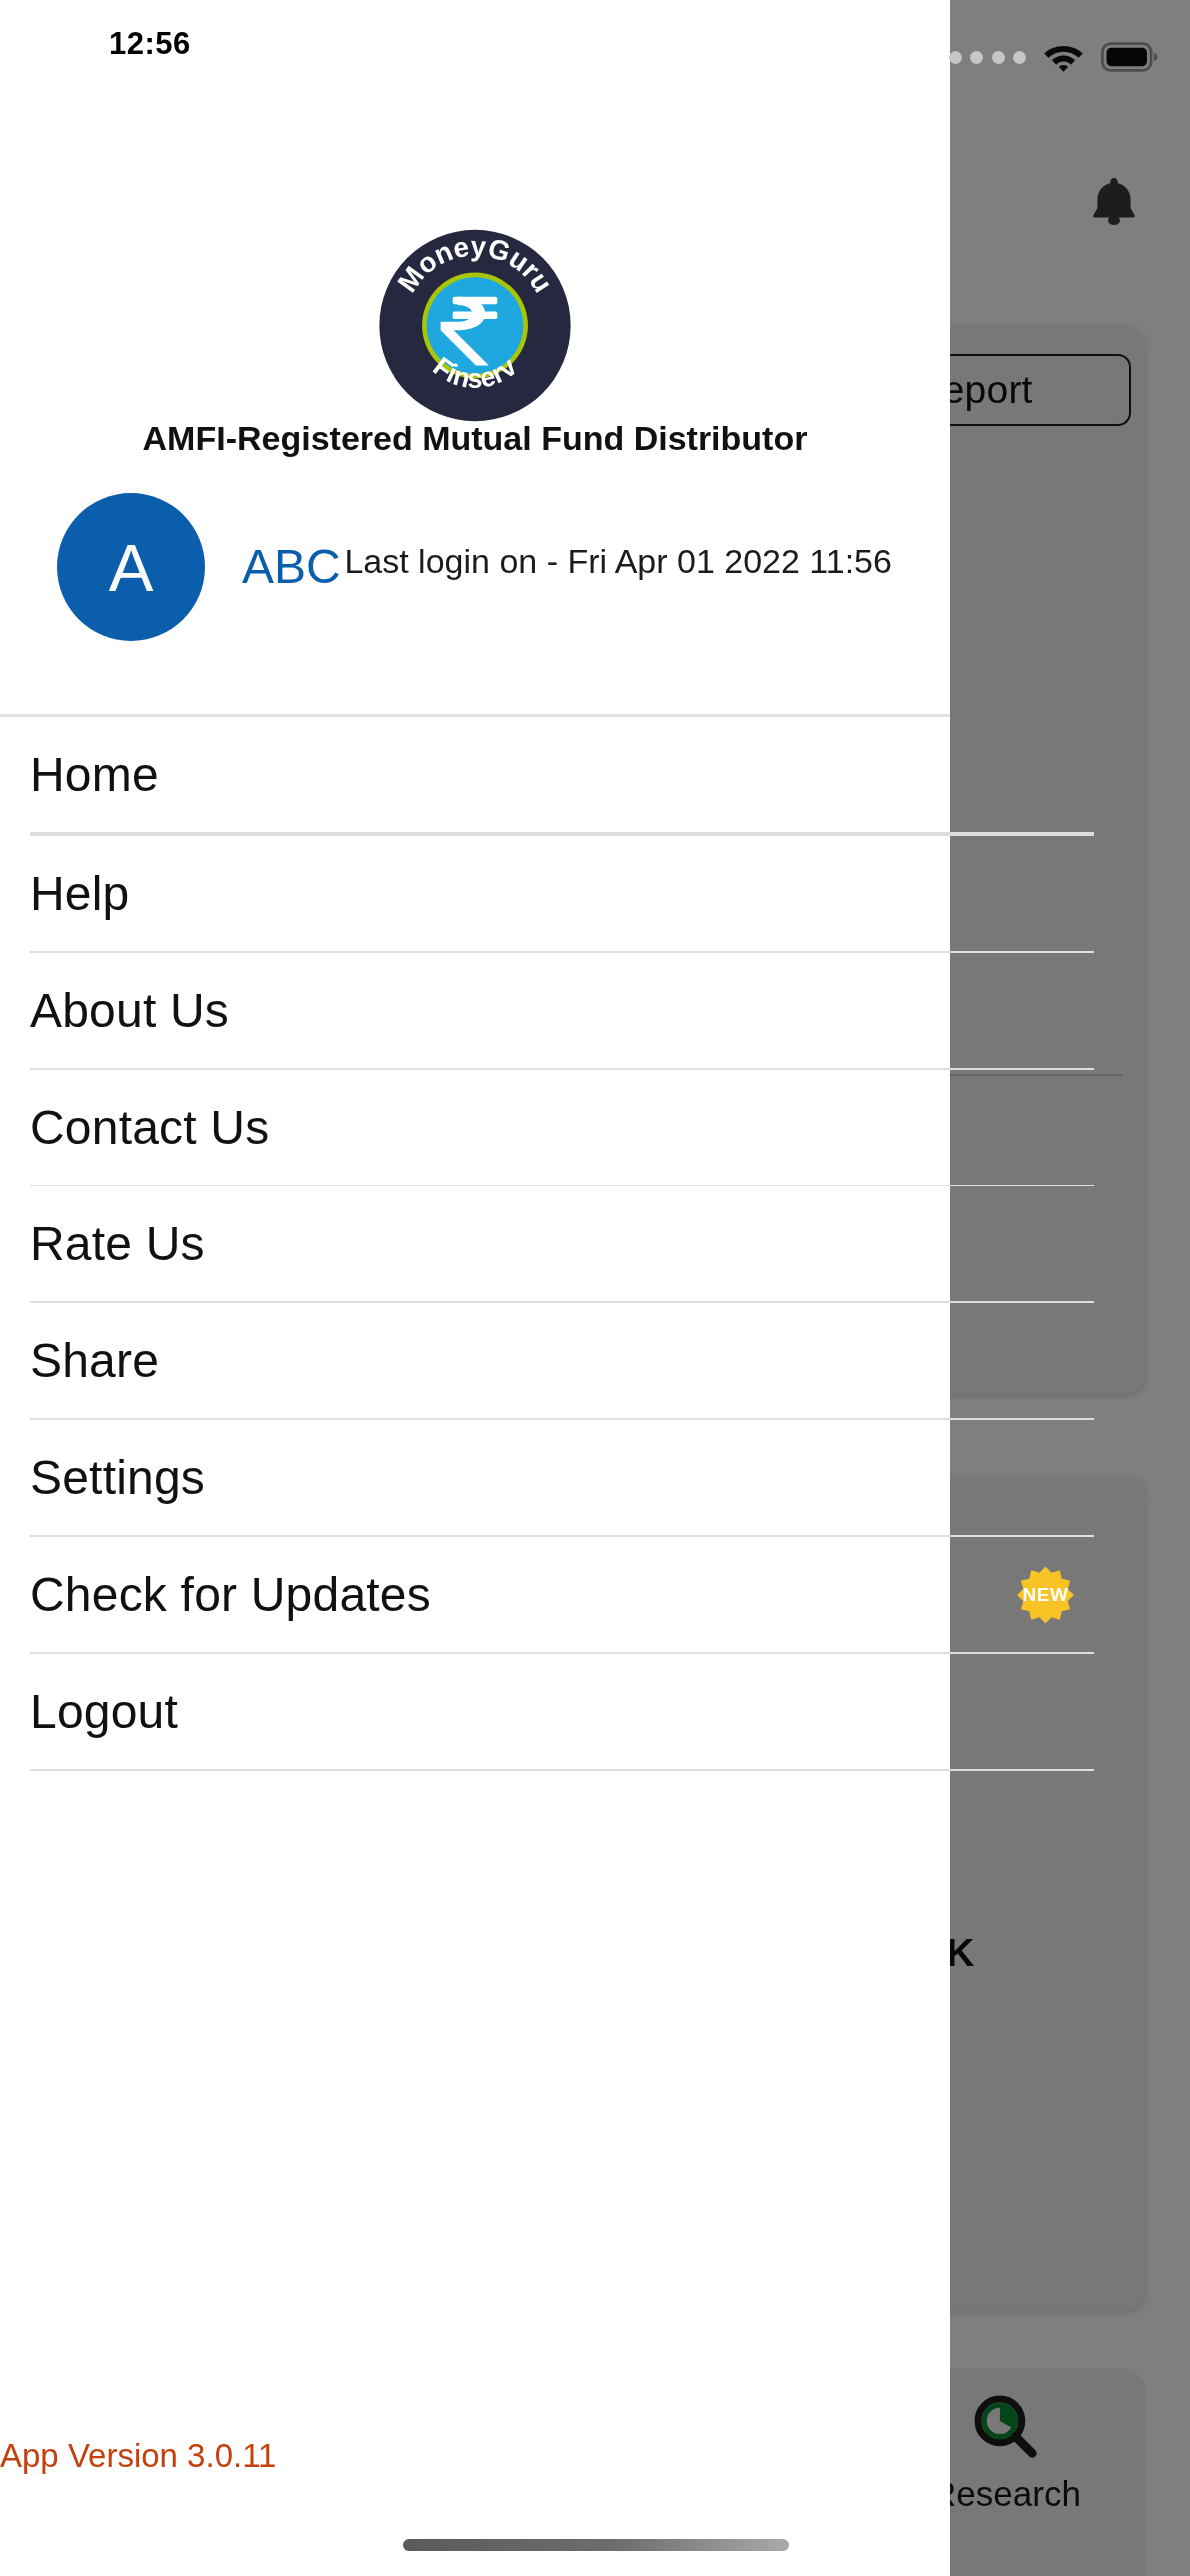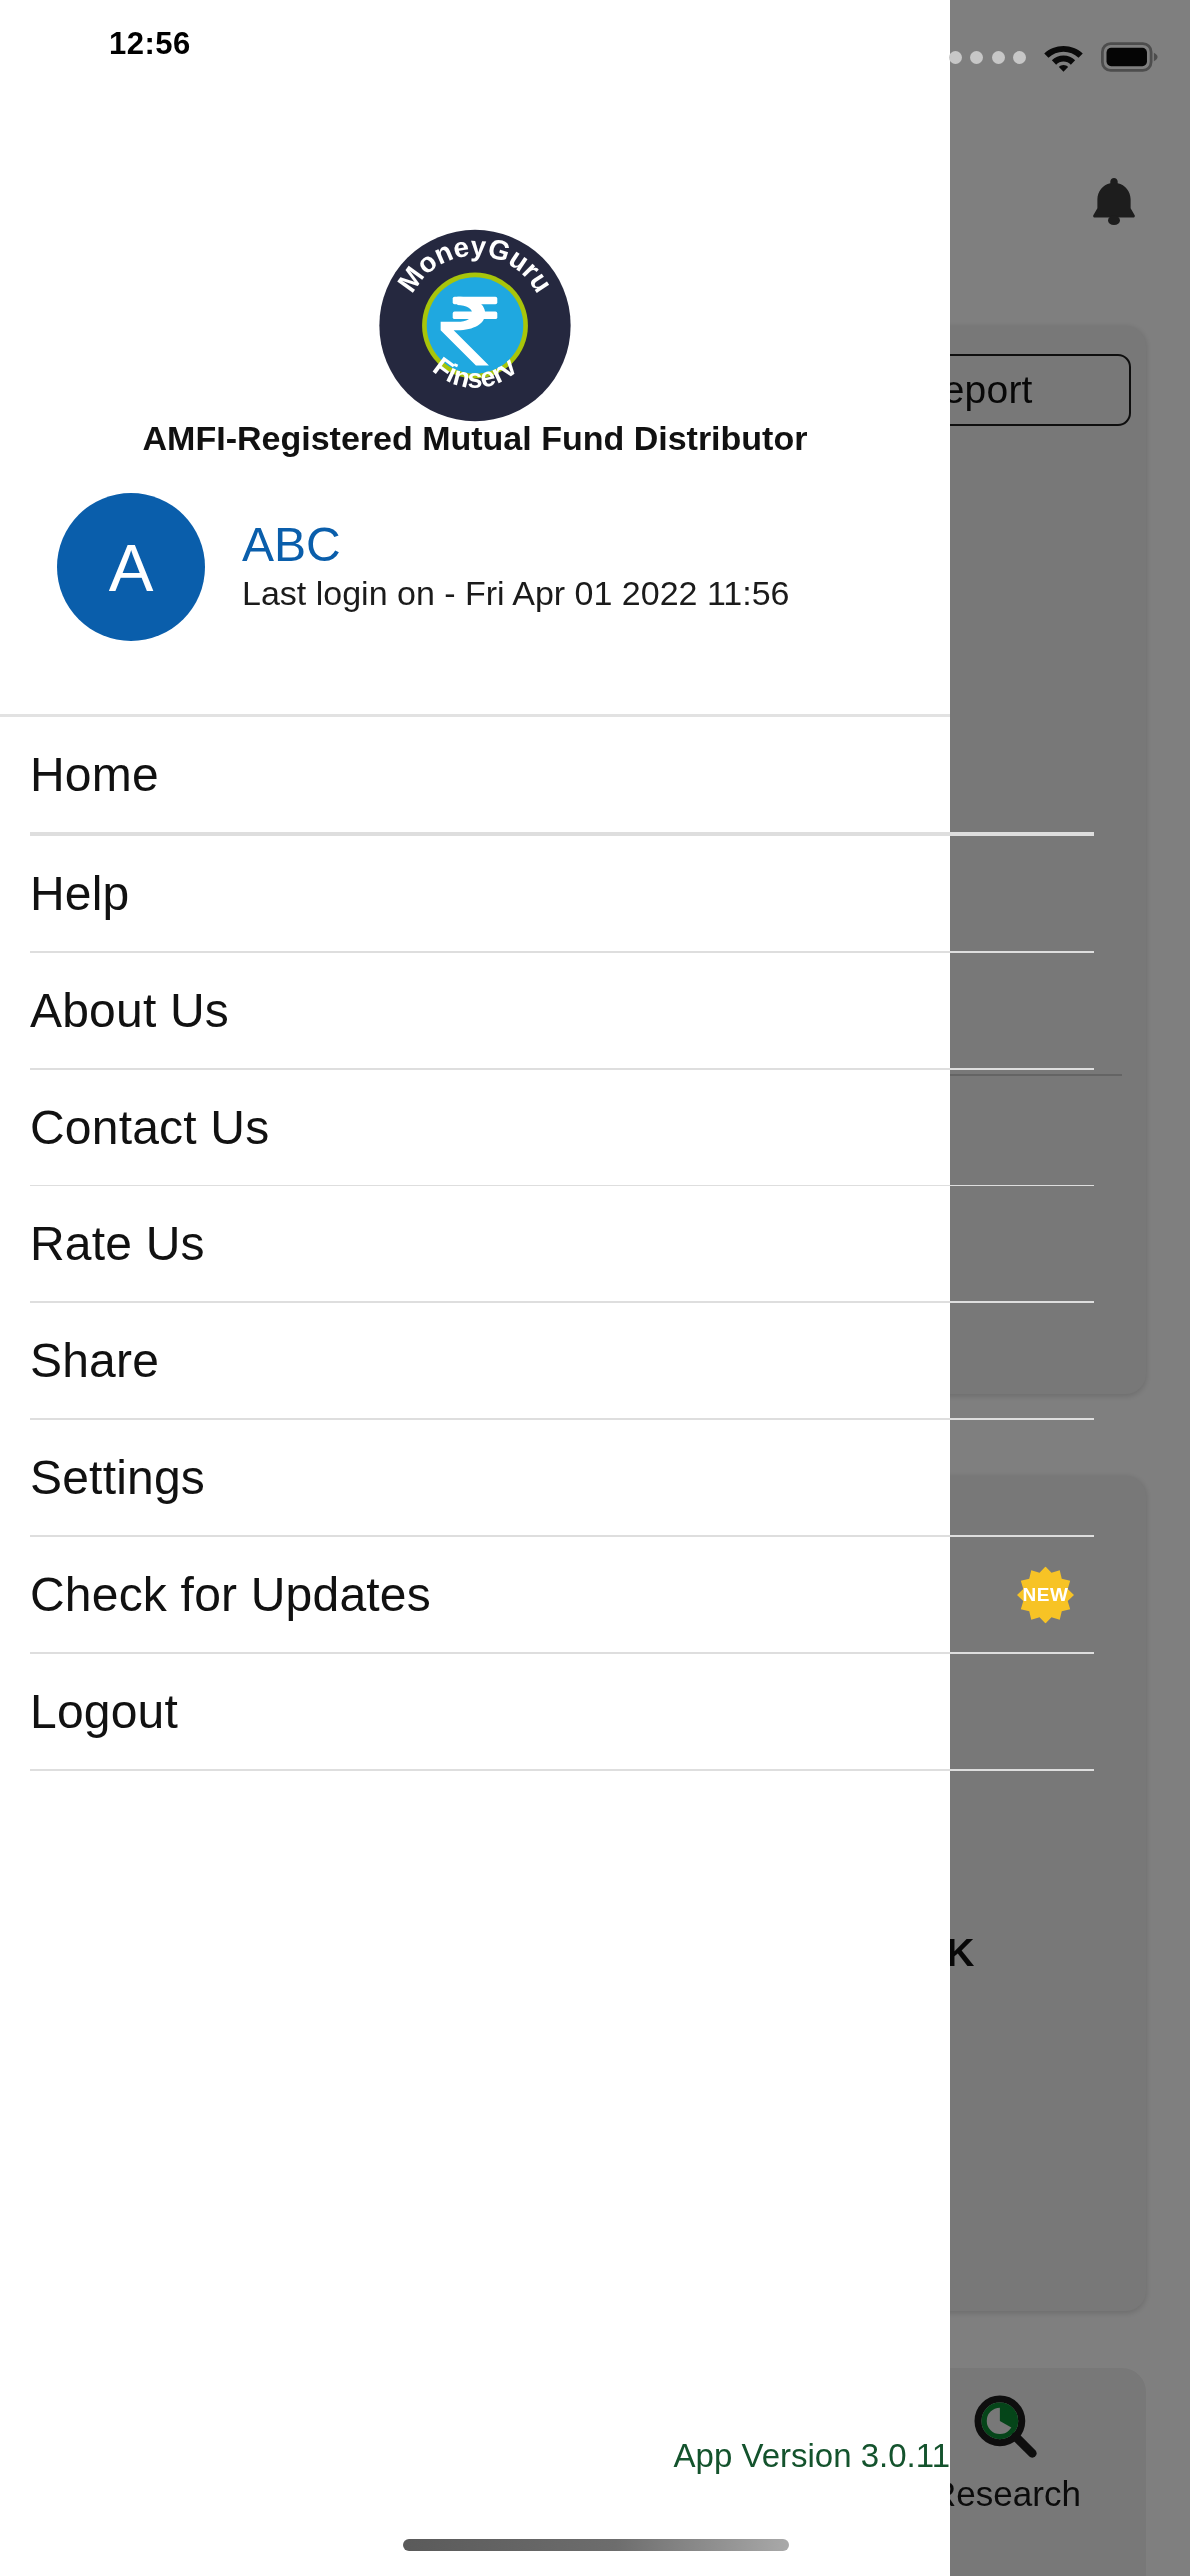--- a/index.html
+++ b/index.html
@@ -136,21 +136,21 @@
     margin-left:57px;
     width:148px; height:148px;
     border-radius:50%;
     background:#0a5eab;
     display:flex; align-items:center; justify-content:center;
     color:#fff; font-size:67px; font-weight:500;
     flex:0 0 auto;
   }
   #profile-text {
     margin-left:37px;
-    display:flex; flex-direction:column; justify-content:center;
+    display:flex; flex-direction:row; justify-content:center;
     gap:3.7px;
   }
   #profile-name {
     font-size:48px; color:#0a5eab; line-height:1.05;
   }
   #profile-lastlogin {
     font-size:34px; color:#1b1b1b; line-height:1.15;
   }
   #header-divider {
     position:absolute; left:0; top:714px;
@@ -185,22 +185,22 @@
   .new-badge .txt {
     position:absolute; inset:0;
     display:flex; align-items:center; justify-content:center;
     font-size:19px; font-weight:bold; color:#ffffff;
     letter-spacing:0.6px;
   }
 
   
   #app-version {
     position:absolute; left:0; top:2437px;
-    width:950px; text-align:right;
-    font-size:33px; color:#14532d;
+    width:950px; text-align:left;
+    font-size:33px; color:#c2410c;
   }
 
   
   #home-indicator {
     position:absolute; left:50%; top:2539px;
     transform:translateX(-50%);
     width:386px; height:12px;
     border-radius:6.5px;
     background:linear-gradient(to right,#5a5a5a,#6d6d6d 55%,#a9a9a9);
     z-index:40;

